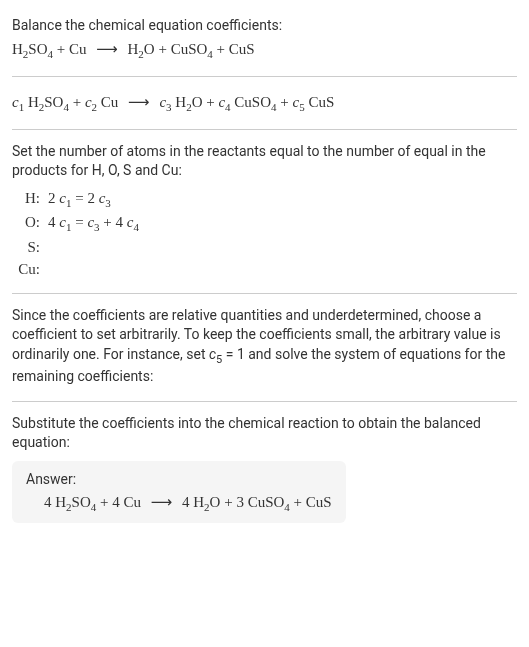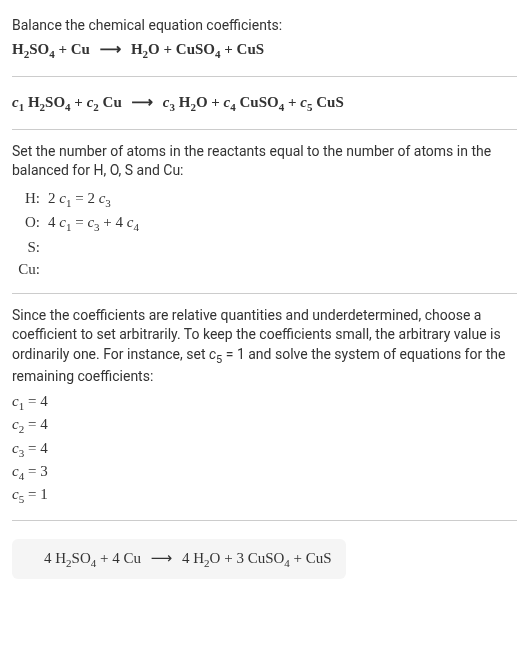--- a/index.html
+++ b/index.html
@@ -24,21 +24,20 @@
       margin: 4px 0;
     }
     .prompt {
       line-height: 1.4;
       margin-bottom: 2px;
     }
     .equation {
       font-family: "Times New Roman", serif;
       font-size: 15px;
       margin: 4px 0;
-      font-weight: bold;
     }
     .sub {
       font-size: 11px;
       vertical-align: sub;
     }
     .ital {
       font-style: italic;
     }
     .arrow {
       display: inline-block;
@@ -93,21 +92,21 @@
 
 <hr>
 
 <div class="section">
   <div class="equation"><span class="ital">c</span><span class="sub">1</span> H<span class="sub">2</span>SO<span class="sub">4</span> + <span class="ital">c</span><span class="sub">2</span> Cu <span class="arrow">⟶</span> <span class="ital">c</span><span class="sub">3</span> H<span class="sub">2</span>O + <span class="ital">c</span><span class="sub">4</span> CuSO<span class="sub">4</span> + <span class="ital">c</span><span class="sub">5</span> CuS</div>
 </div>
 
 <hr>
 
 <div class="section">
-  <div class="prompt">Set the number of atoms in the reactants equal to the number of atoms in the balanced for H, O, S and Cu:</div>
+  <div class="prompt">Set the number of atoms in the reactants equal to the number of equal in the products for H, O, S and Cu:</div>
   <div class="atom-table">
     <div class="atom-row">
       <div class="atom-label">H:</div>
       <div>2 <span class="ital">c</span><span class="sub">1</span> = 2 <span class="ital">c</span><span class="sub">3</span></div>
     </div>
     <div class="atom-row">
       <div class="atom-label">O:</div>
       <div>4 <span class="ital">c</span><span class="sub">1</span> = <span class="ital">c</span><span class="sub">3</span> + 4 <span class="ital">c</span><span class="sub">4</span></div>
     </div>
     <div class="atom-row">
@@ -116,28 +115,23 @@
     <div class="atom-row">
       <div class="atom-label">Cu:</div>
     </div>
   </div>
 </div>
 
 <hr>
 
 <div class="section">
   <div class="prompt">Since the coefficients are relative quantities and underdetermined, choose a coefficient to set arbitrarily. To keep the coefficients small, the arbitrary value is ordinarily one. For instance, set <span class="ital">c</span><span class="sub">5</span> = 1 and solve the system of equations for the remaining coefficients:</div>
-  <div class="coeff-list">
-    <div><span class="ital">c</span><span class="sub">1</span> = 4</div>
-    <div><span class="ital">c</span><span class="sub">2</span> = 4</div>
-    <div><span class="ital">c</span><span class="sub">3</span> = 4</div>
-    <div><span class="ital">c</span><span class="sub">4</span> = 3</div>
-    <div><span class="ital">c</span><span class="sub">5</span> = 1</div>
-  </div>
 </div>
 
 <hr>
 
 <div class="section">
+  <div class="prompt">Substitute the coefficients into the chemical reaction to obtain the balanced equation:</div>
   <div class="answer-box">
+    <div class="answer-label">Answer:</div>
     <div class="answer-eq">4 H<span class="sub">2</span>SO<span class="sub">4</span> + 4 Cu <span class="arrow">⟶</span> 4 H<span class="sub">2</span>O + 3 CuSO<span class="sub">4</span> + CuS</div>
   </div>
 </div>
 
 </body></html>

